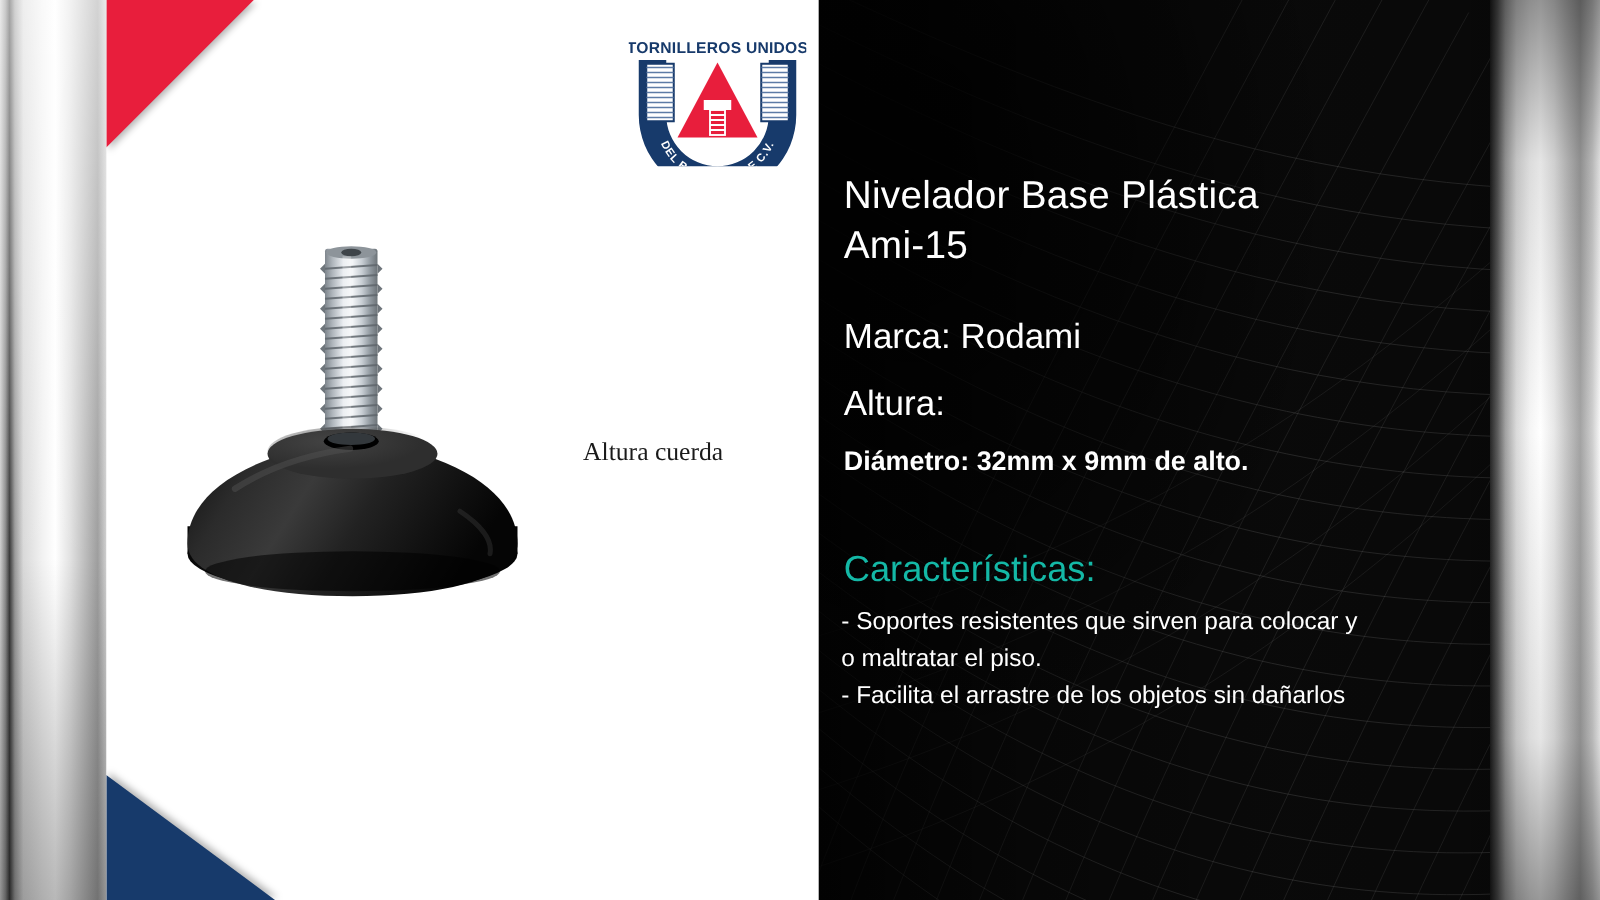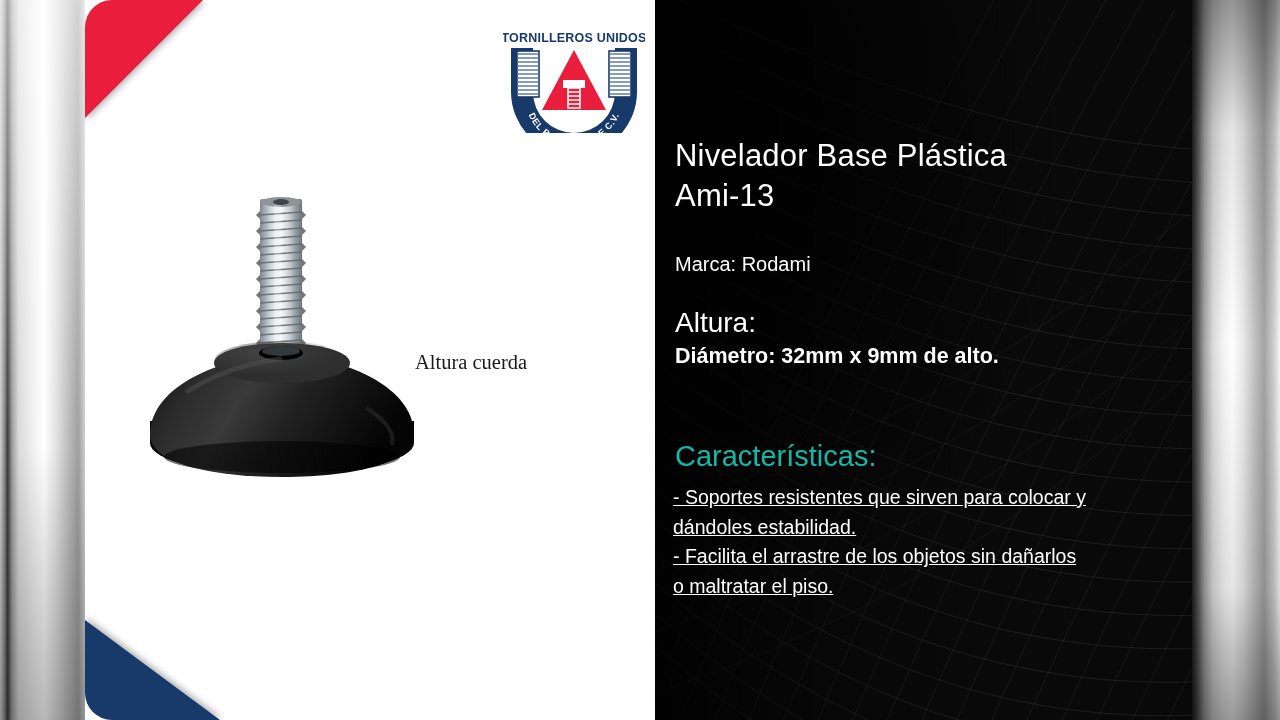--- a/index.html
+++ b/index.html
@@ -72,21 +72,20 @@
   }
 
   
   .left-panel {
     position: absolute;
     left: 85px; top: 0;
     width: 570px; height: 720px;
     background: #ffffff;
     overflow: hidden;
     z-index: 2;
-    border-radius: 27px;
   }
   .corner-red {
     position: absolute;
     left: 0; top: 0;
     width: 0; height: 0;
     border-left: 118px solid #e81e3c;
     border-bottom: 118px solid transparent;
     filter: drop-shadow(2px 2px 3px rgba(0,0,0,0.30));
   }
   .corner-blue {
@@ -121,20 +120,21 @@
   
   .annotation {
     position: absolute;
     left: 330px;
     top: 348px;
     width: 215px;
     font-family: "Liberation Serif", serif;
     font-size: 20.5px;
     line-height: 1.38;
     color: #1a1a1a;
+    text-align: center;
   }
 
   
   .right-panel {
     position: absolute;
     left: 655px; top: 0;
     width: 625px; height: 720px;
     background: #0a0a0a;
     overflow: hidden;
     z-index: 3;
@@ -171,36 +171,36 @@
     font-weight: 400;
     line-height: 1.28;
     letter-spacing: 0.2px;
     color: #ffffff;
   }
 
   .brand-line {
     position: absolute;
     top: 253px;
     left: 20px;
-    font-size: 20px;
+    font-size: 28px;
     font-weight: 400;
     color: #ffffff;
   }
 
   .measure-head {
     position: absolute;
     top: 307px;
     left: 20px;
     font-size: 28px;
     font-weight: 400;
     color: #ffffff;
   }
   .measure-lines {
     position: absolute;
-    top: 342px;
+    top: 355px;
     left: 20px;
     width: 545px;
   }
   .measure-lines div {
     font-size: 21.5px;
     font-weight: 700;
     line-height: 1.33;
     color: #ffffff;
   }
 
@@ -217,21 +217,20 @@
     top: 483px;
     left: 18px;
     width: 530px;
   }
   .feat-lines div {
     font-size: 19.5px;
     font-weight: 400;
     line-height: 1.52;
     color: #ffffff;
     white-space: nowrap;
-    text-decoration: underline;
   }
 </style>
 </head>
 <body>
 
 <div class="slide">
 
   <div class="left-panel">
 
     <div class="corner-red"></div>
@@ -467,38 +466,37 @@
         <path d="M 700,160 C 520,340 330,536 -40,644"></path>
         <path d="M 700,210 C 520,395 330,594 -40,706"></path>
       </g>
     </svg>
     <div class="panel-fade"></div>
 
     <div class="right-content">
 
       <div class="title-block">
         <div class="title-line">Nivelador Base Plástica</div>
-        <div class="title-line">Ami-13</div>
+        <div class="title-line">Ami-15</div>
       </div>
 
       <div class="brand-line">Marca: Rodami</div>
 
       <div class="measure-head">Altura:</div>
 
       <div class="measure-lines">
         <div>Diámetro: 32mm x 9mm de alto.</div>
       </div>
 
       <div class="feat-head">Características:</div>
 
       <div class="feat-lines">
         <div>-  Soportes resistentes que sirven para colocar y</div>
-        <div>dándoles estabilidad.</div>
+        <div>o maltratar el piso.</div>
         <div>-  Facilita el arrastre de los objetos sin dañarlos</div>
-        <div>o maltratar el piso.</div>
       </div>
     </div>
   </div>
 
   <div class="metal-left"></div>
   <div class="metal-right"></div>
 
 </div>
 
 </body></html>

